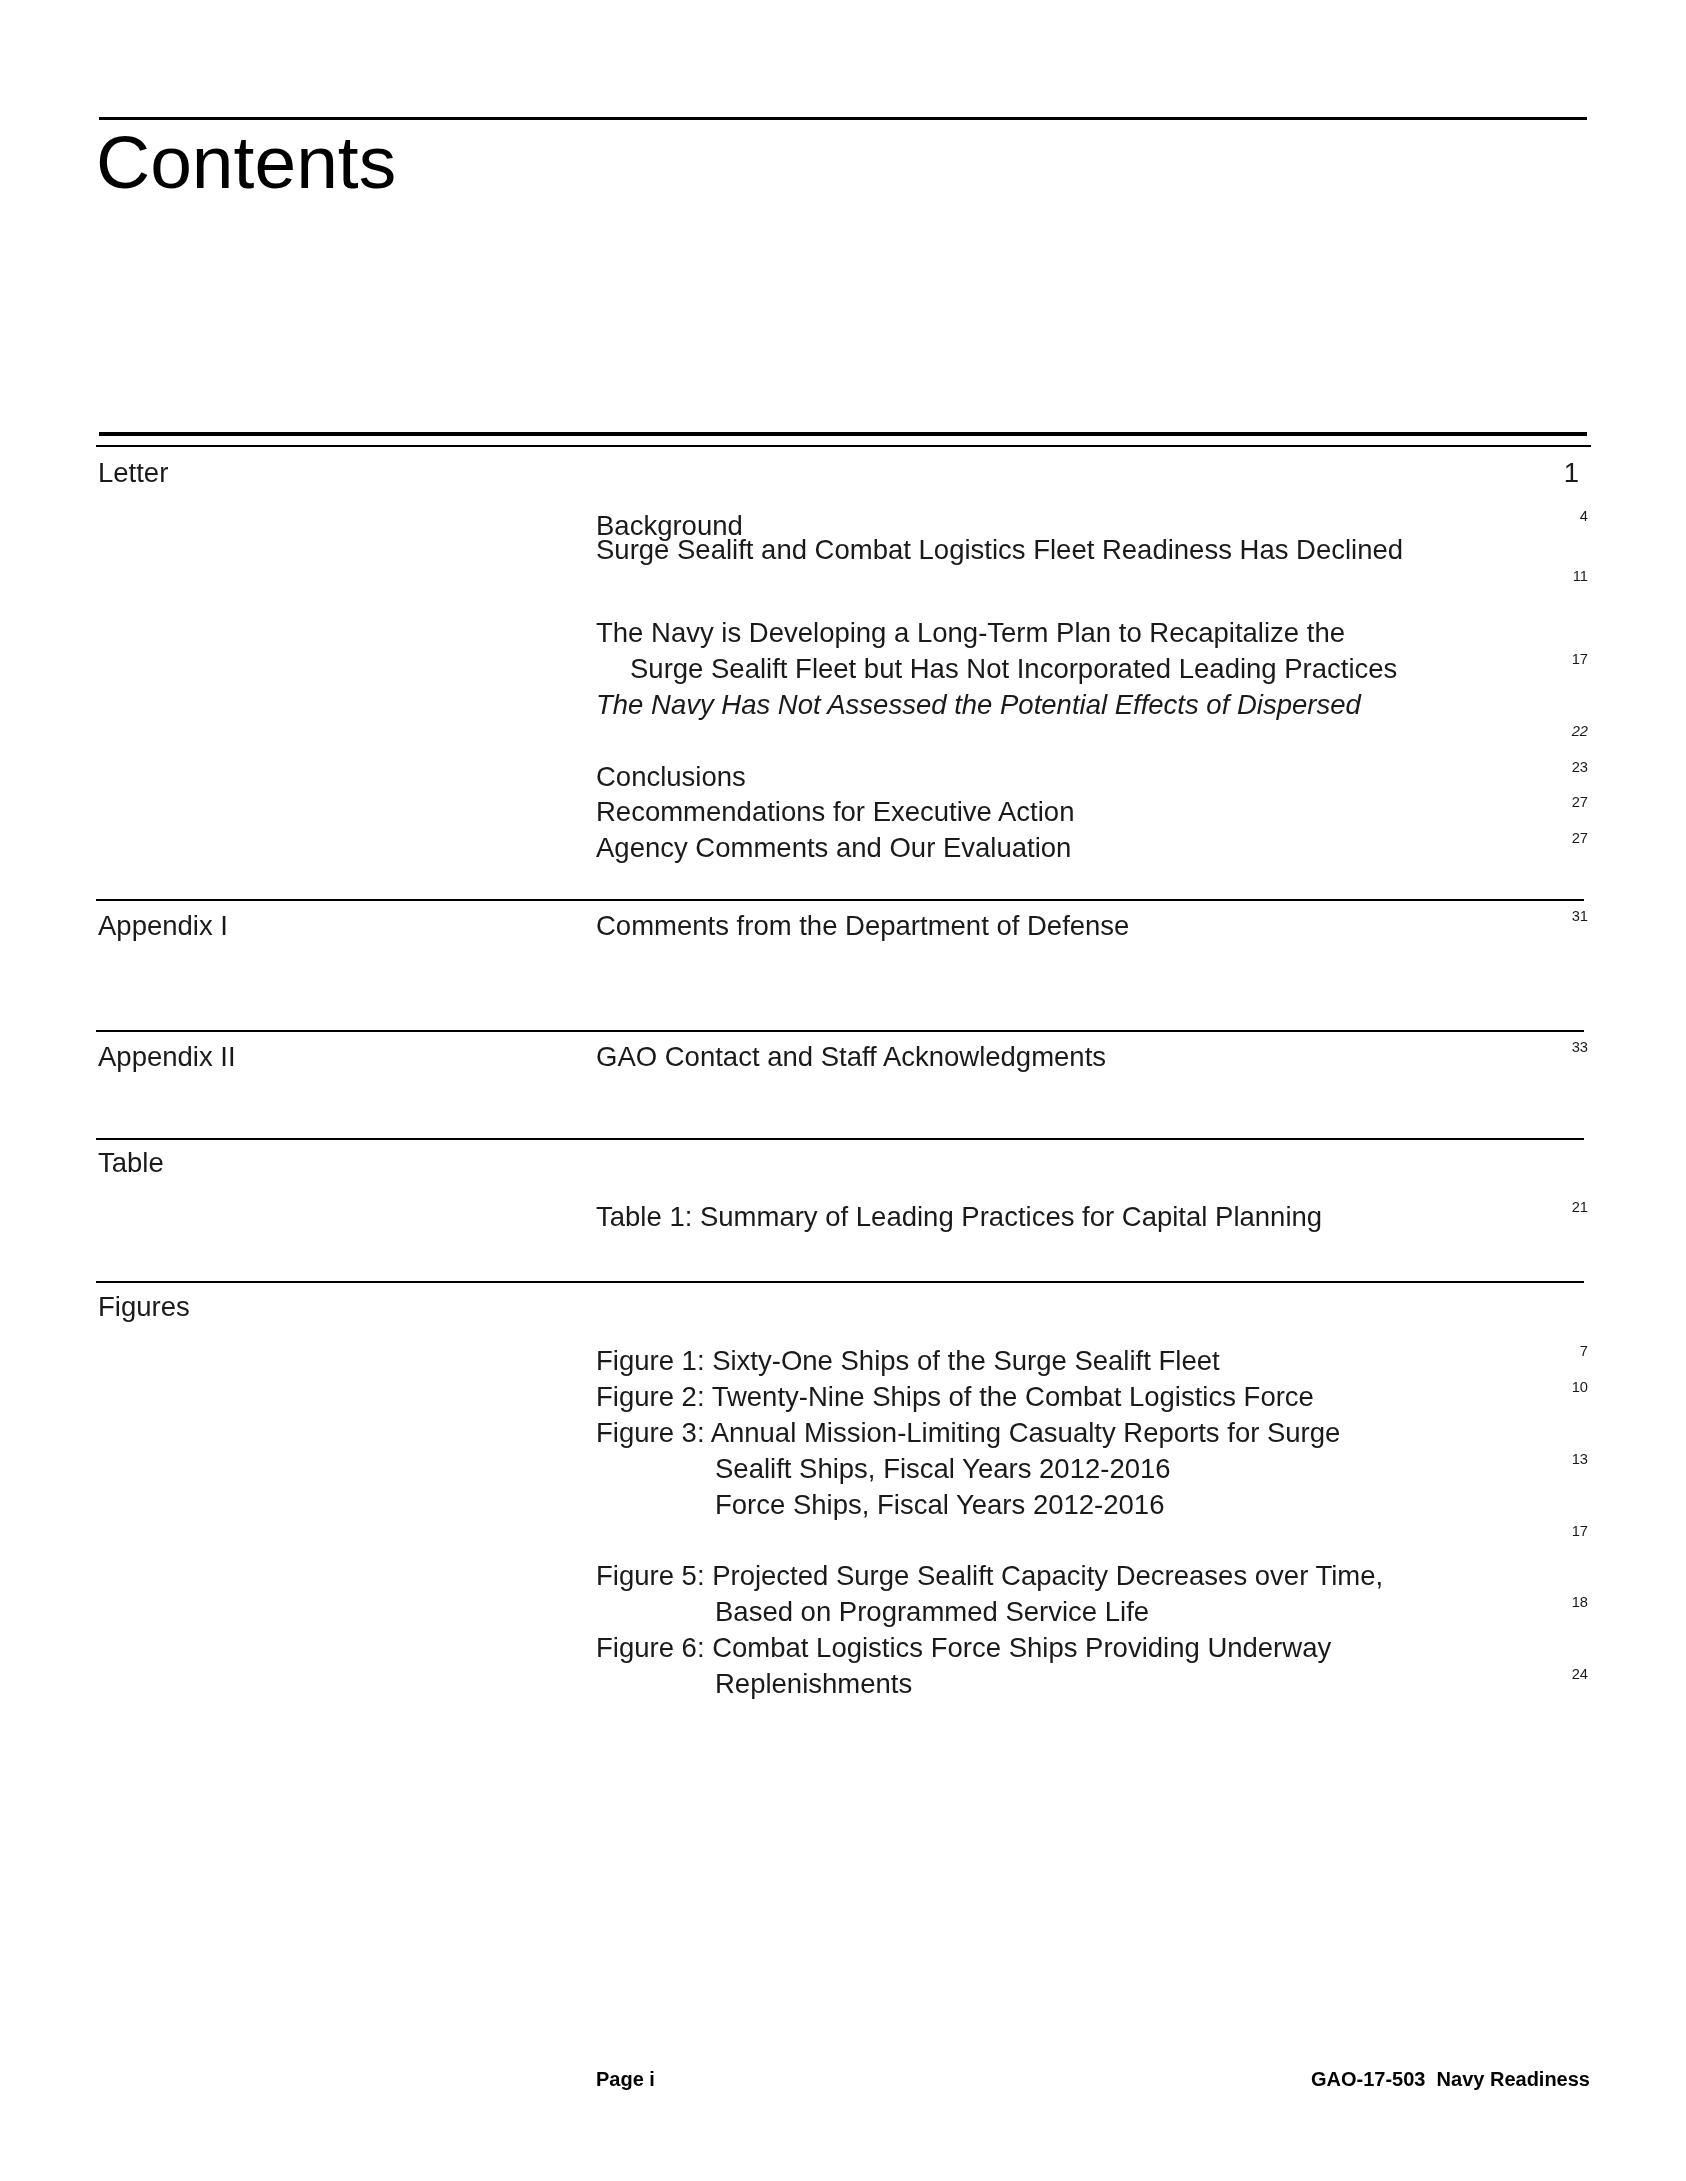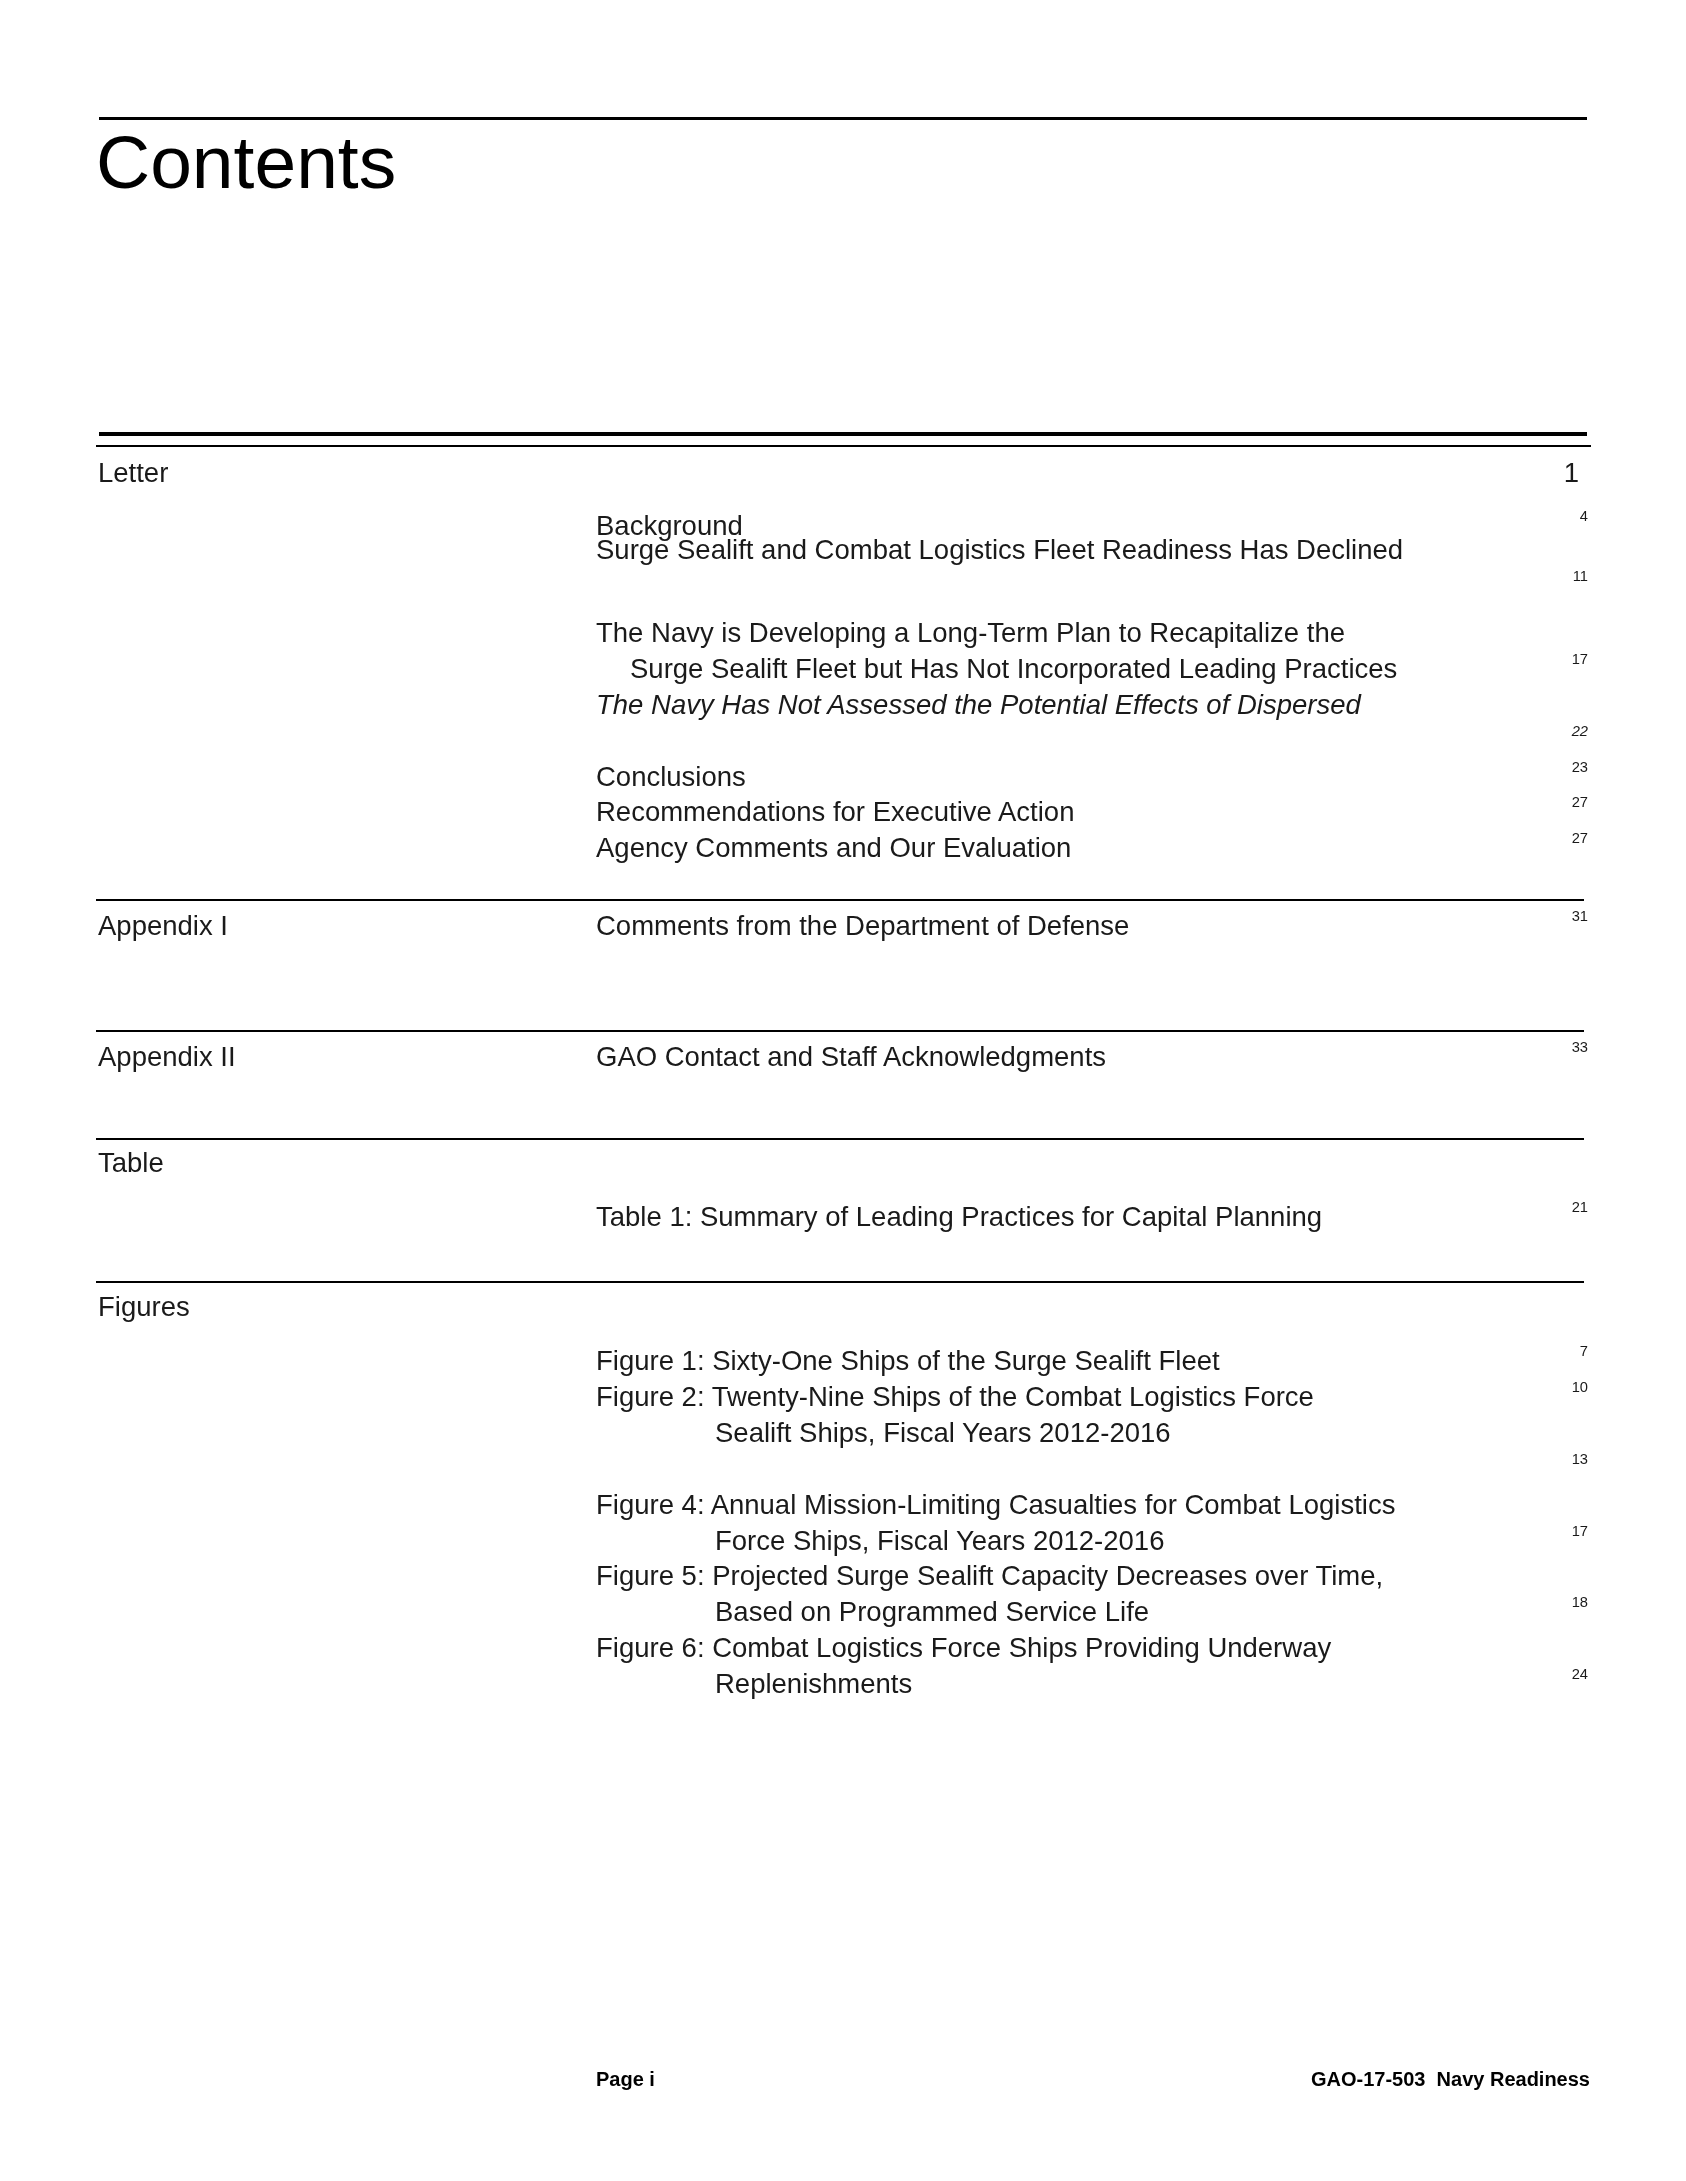--- a/index.html
+++ b/index.html
@@ -93,25 +93,25 @@
 
   <div class="entry" style="top:1343px;">
     <span class="line">Figure 1: Sixty-One Ships of the Surge Sealift Fleet</span>
     <span class="pg">7</span>
   </div>
   <div class="entry" style="top:1379px;">
     <span class="line">Figure 2: Twenty-Nine Ships of the Combat Logistics Force</span>
     <span class="pg">10</span>
   </div>
   <div class="entry" style="top:1415px;">
+    <span class="line">Figure 3: Annual Mission-Limiting Casualty Reports for Surge</span>
     <span class="line cont-fig">Sealift Ships, Fiscal Years 2012-2016</span>
     <span class="pg" style="top:36px;">13</span>
   </div>
   <div class="entry" style="top:1487px;">
-    <span class="line">Figure 4: Annual Mission-Limiting Casualties for Combat Logistics</span>
     <span class="line cont-fig">Force Ships, Fiscal Years 2012-2016</span>
     <span class="pg" style="top:36px;">17</span>
   </div>
   <div class="entry" style="top:1558px;">
     <span class="line">Figure 5: Projected Surge Sealift Capacity Decreases over Time,</span>
     <span class="line cont-fig">Based on Programmed Service Life</span>
     <span class="pg" style="top:36px;">18</span>
   </div>
   <div class="entry" style="top:1630px;">
     <span class="line">Figure 6: Combat Logistics Force Ships Providing Underway</span>

